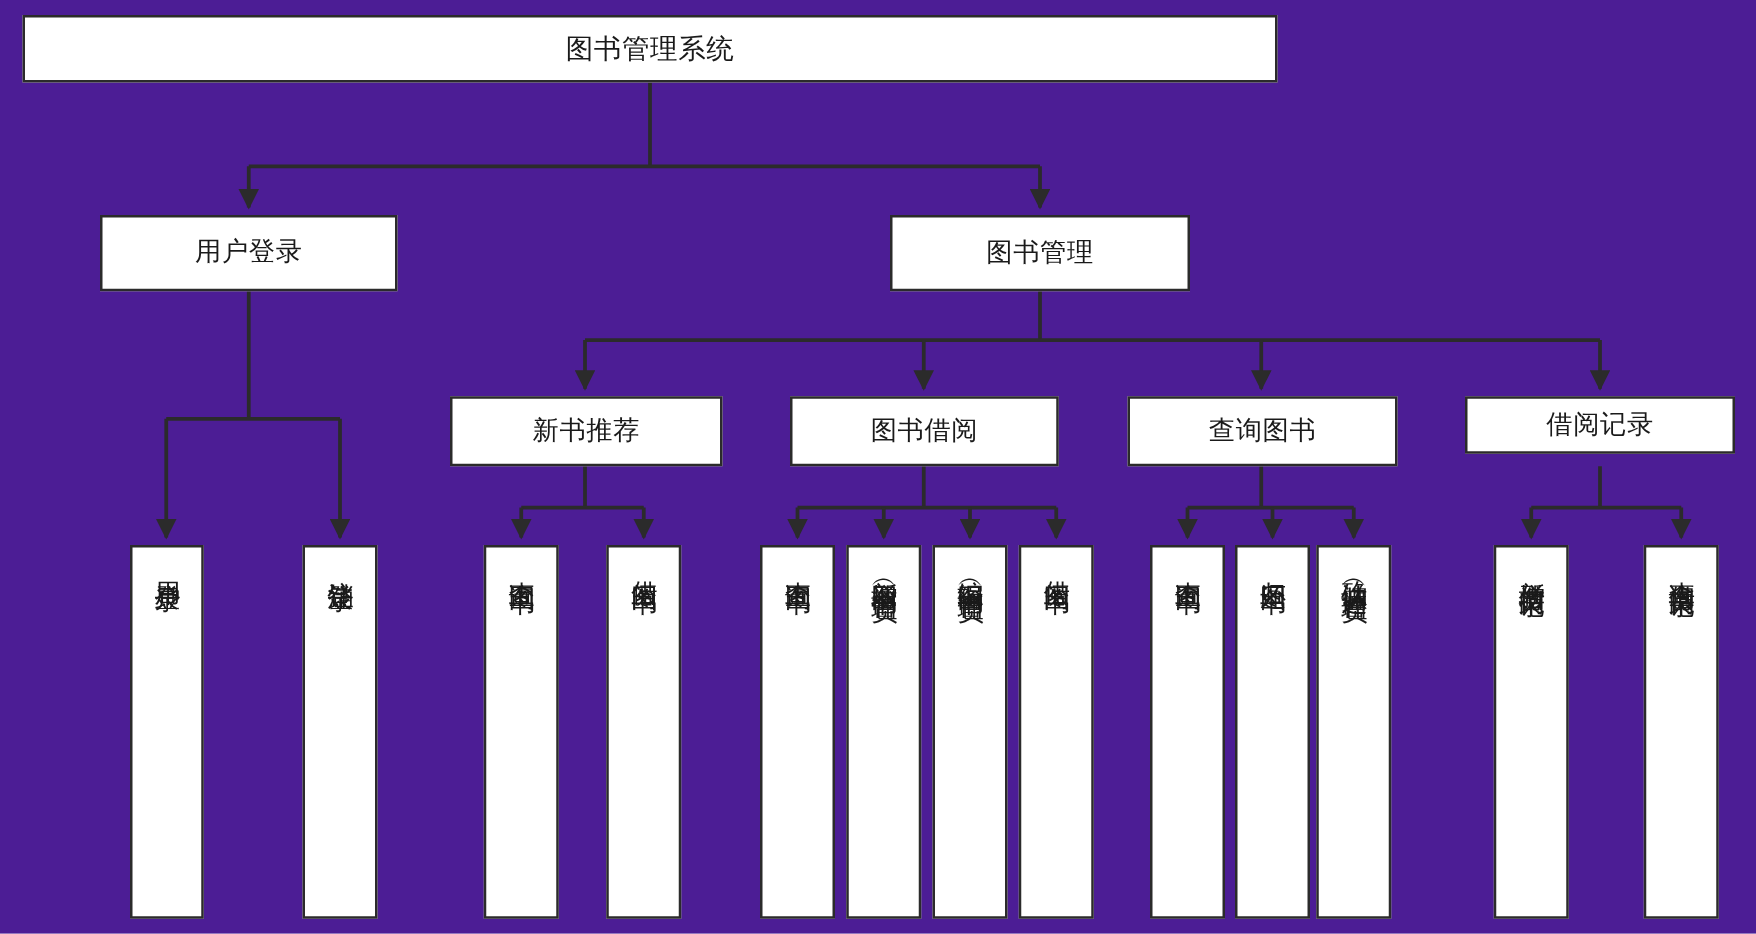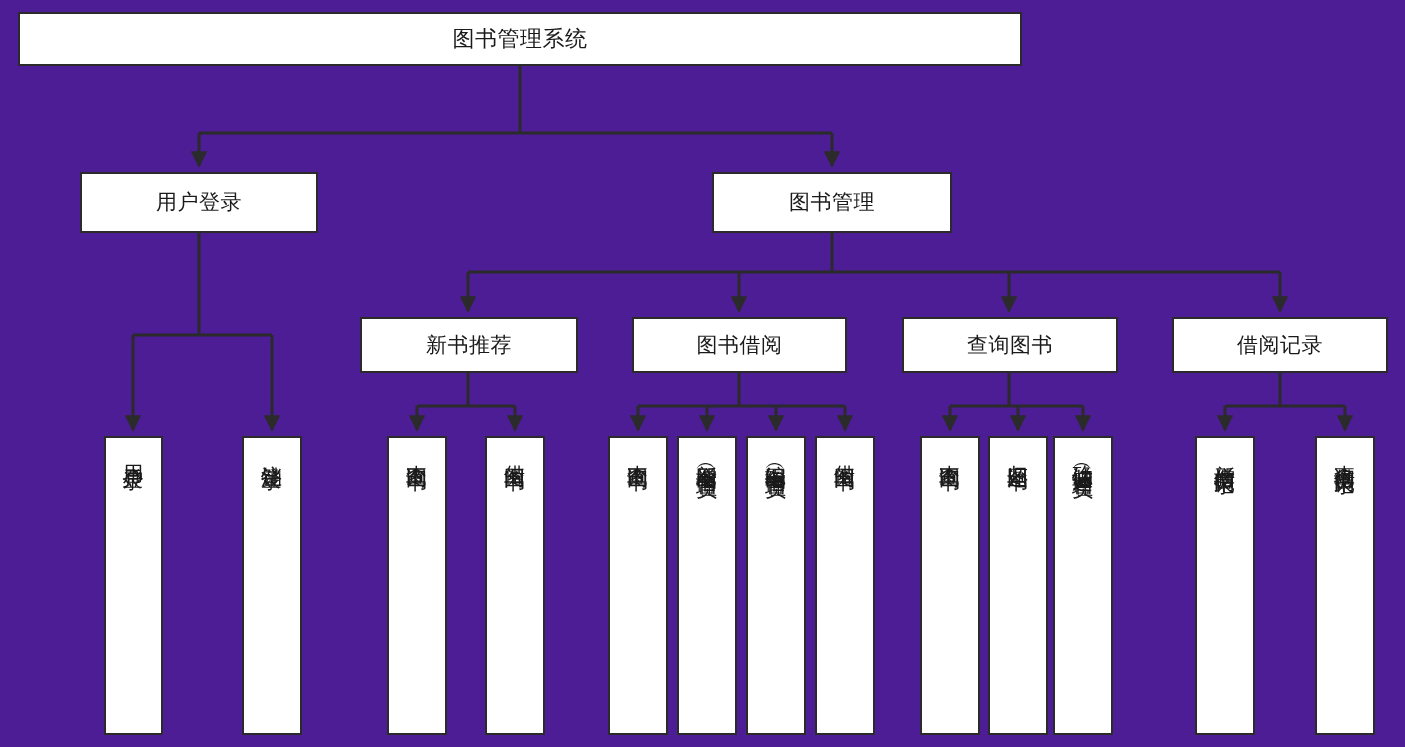--- a/index.html
+++ b/index.html
@@ -141,21 +141,21 @@
 
   <div class="node level-2" style="left:632px; top:317px; width:215px; height:56px;">
     <span class="node-label">图书借阅</span>
   </div>
   <div class="node level-2" style="left:360px; top:317px; width:218px; height:56px;">
     <span class="node-label">新书推荐</span>
   </div>
   <div class="node level-2" style="left:902px; top:317px; width:216px; height:56px;">
     <span class="node-label">查询图书</span>
   </div>
-  <div class="node level-2" style="left:1172px; top:317px; width:216px; height:56px;">
+  <div class="node level-2" style="left:1172px; top:317px; width:216px; height:46px;">
     <span class="node-label">借阅记录</span>
   </div>
 
   <div class="node leaf" style="left:104px; top:436px; width:59px; height:299px;">
     <span class="node-label">用户登录</span>
   </div>
   <div class="node leaf" style="left:242px; top:436px; width:60px; height:299px;">
     <span class="node-label">注销登录</span>
   </div>
 

